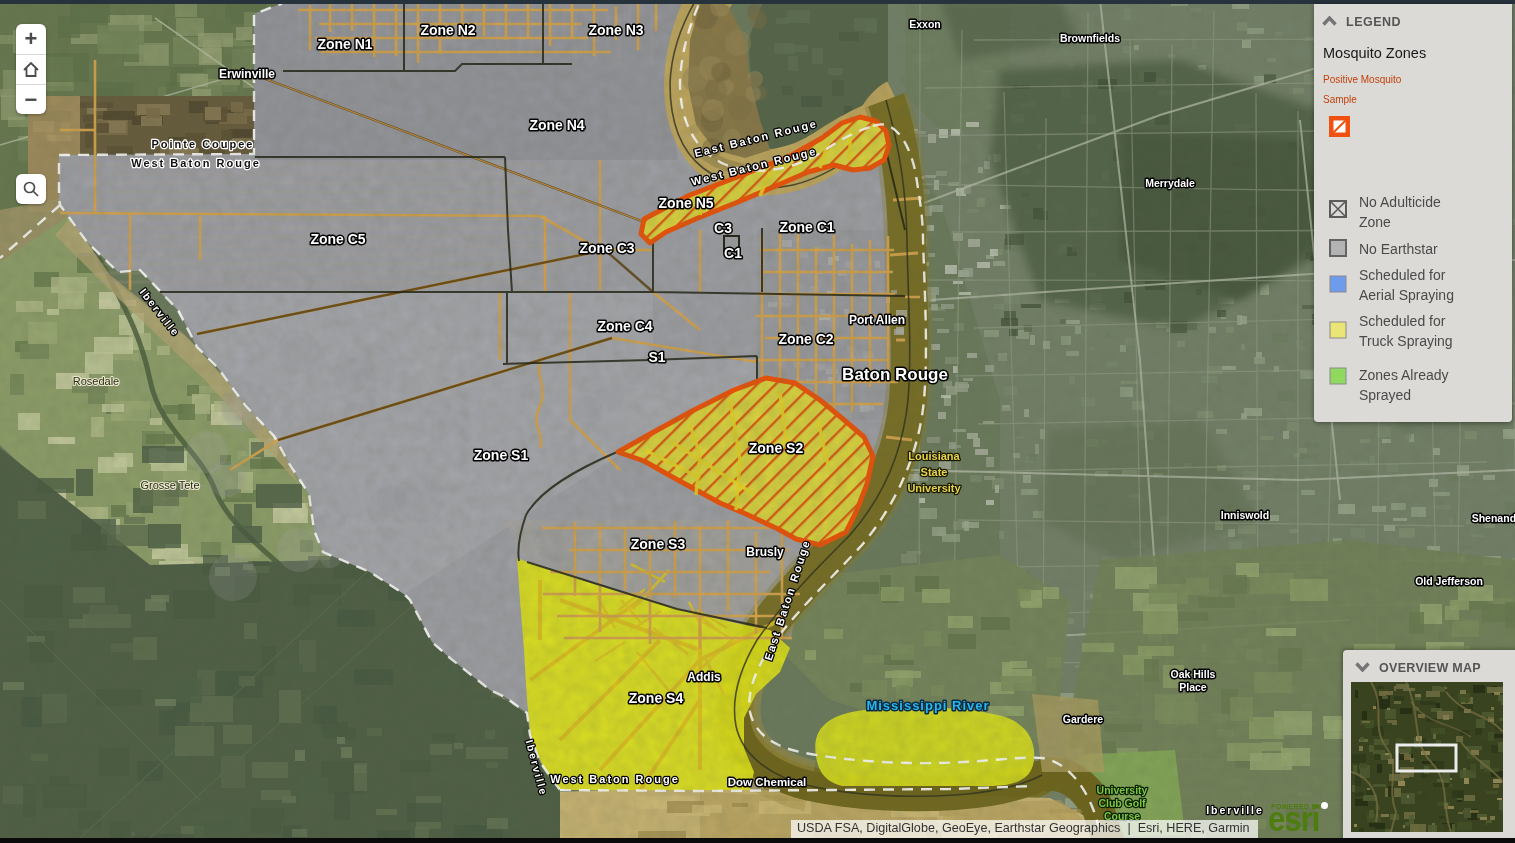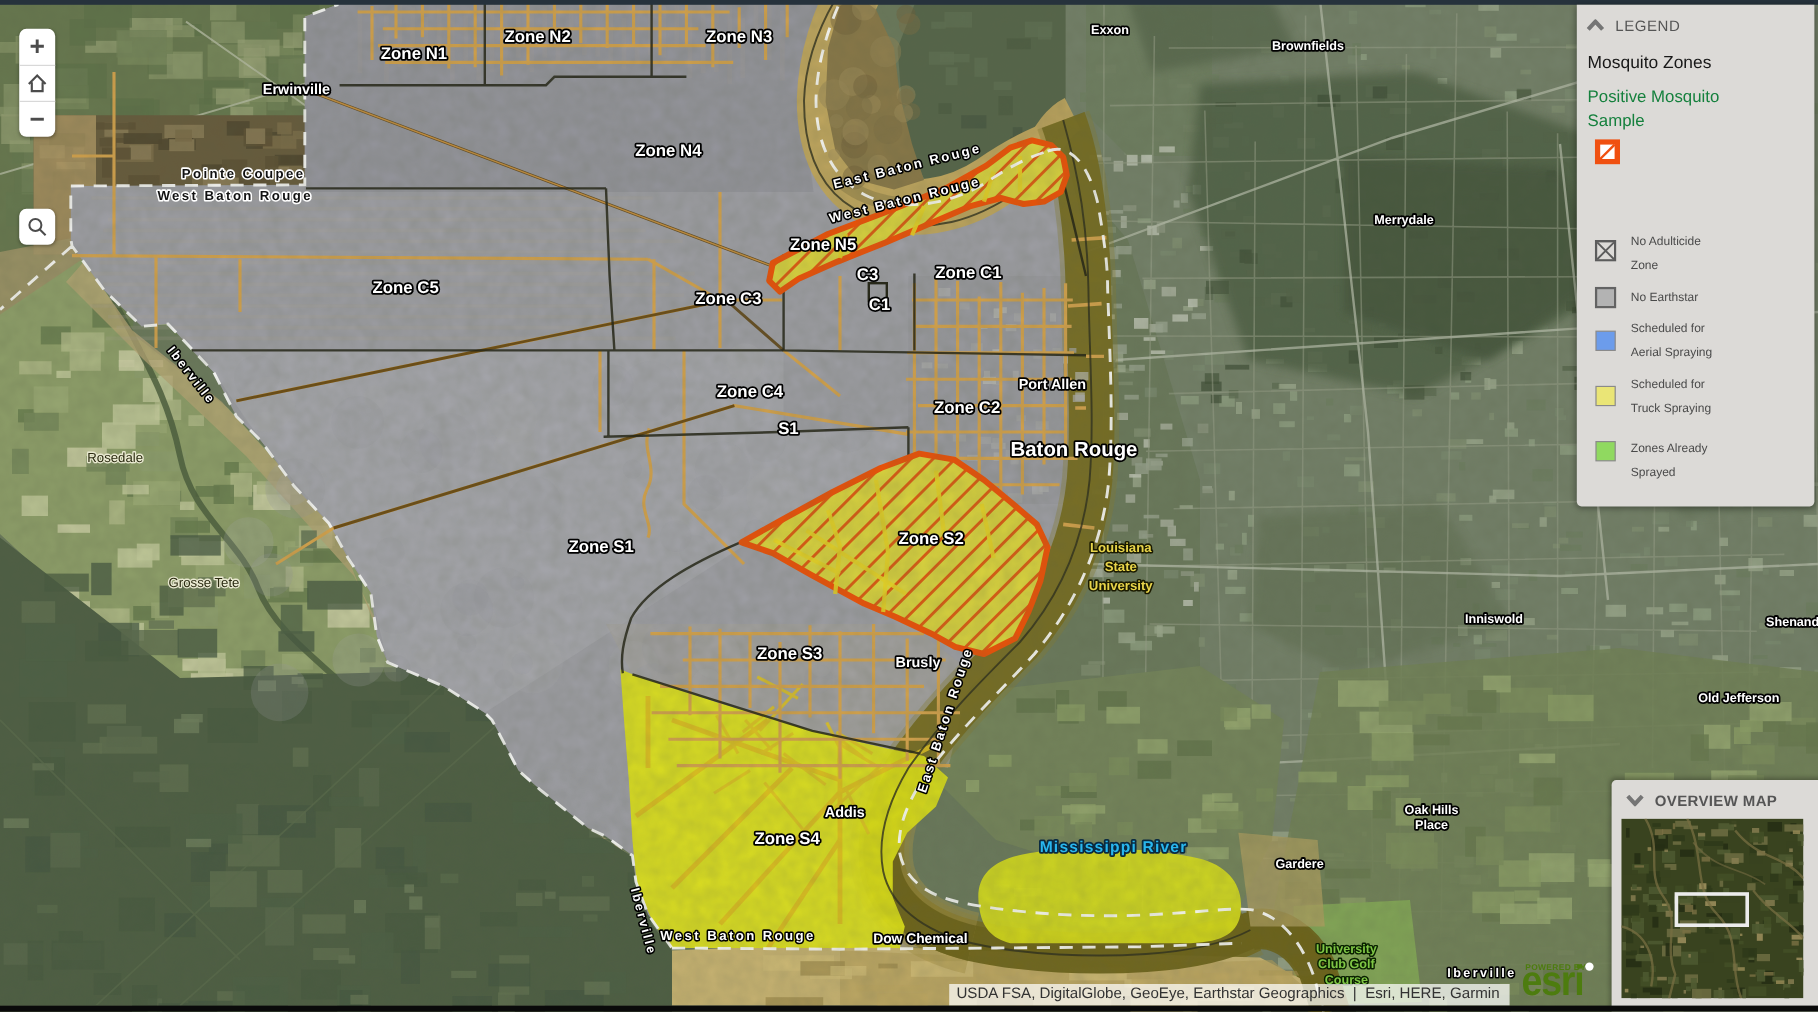--- a/index.html
+++ b/index.html
@@ -5,25 +5,25 @@
 #app{position:relative;width:1515px;height:843px}
 #mapc{position:absolute;left:0;top:0}
 #topbar{position:absolute;left:0;top:0;width:100%;height:4px;background:#26323c}
 #botbar{position:absolute;left:0;bottom:0;width:100%;height:5px;background:#0a0a0a}
 .btn{position:absolute;width:30px;background:#fff;border-radius:6px;box-shadow:0 1px 3px rgba(0,0,0,.35)}
 #zoomc{left:16px;top:24px;height:90px}
 #zoomc .zb{height:30px;display:flex;align-items:center;justify-content:center;color:#4c4c4c;font-size:22px;font-weight:bold}
 #zoomc .zb+.zb{border-top:1px solid #d8d8d8}
 #searchb{left:16px;top:174px;height:30px;display:flex;align-items:center;justify-content:center}
 #legend{position:absolute;left:1314px;top:4px;width:198px;height:418px;background:#dcdad7;border-radius:0 0 4px 4px;box-shadow:0 1px 5px rgba(0,0,0,.4);color:#4d4d4d}
-#legend .hdr{padding:11px 0 0 8px;font-size:12.5px;font-weight:normal;letter-spacing:.5px;color:#555}
+#legend .hdr{padding:11px 0 0 8px;font-size:12.5px;font-weight:bold;letter-spacing:.5px;color:#555}
 #legend .title{padding:14px 0 0 9px;font-size:14.5px;font-weight:normal;color:#181818}
-#legend .sub{padding:12px 14px 0 9px;font-size:14px;line-height:20px;color:#15803d}
+#legend .sub{padding:12px 14px 0 9px;font-size:10px;line-height:20px;color:#c2410c}
 .sw{position:absolute;left:15px}
-.item{position:absolute;left:45px;font-size:10px;line-height:20px;color:#4a4a4a}
+.item{position:absolute;left:45px;font-size:14px;line-height:20px;color:#4a4a4a}
 #ovp{position:absolute;left:1343px;top:650px;width:204px;height:193px;background:#dcdad7;border-radius:4px 0 0 0;box-shadow:-1px -1px 4px rgba(0,0,0,.3)}
 #ovp .hdr{padding:11px 0 0 12px;font-size:12.5px;font-weight:bold;color:#555;letter-spacing:.3px}
 #ovp .thumb{position:absolute;left:8px;top:32px;width:152px;height:150px;overflow:hidden}
 #attrib{position:absolute;left:791px;top:820px;width:467px;height:18px;background:rgba(255,255,255,.72);font-size:12.6px;color:#323232;padding:1px 12px 0 6px;white-space:nowrap;overflow:hidden}
 #esri{position:absolute;left:1266px;top:799px;width:70px;height:40px;color:#4d7c0f}
 #esri .pb{position:absolute;left:5px;top:4px;font-size:7px;font-weight:bold;letter-spacing:.3px;white-space:nowrap}
 #esri .dot{position:absolute;left:55px;top:3px;width:7px;height:7px;border-radius:50%;background:#fff}
 #esri .word{position:absolute;left:2px;top:0px;font-size:29px;font-weight:bold;letter-spacing:-1px;transform:scale(1.08,1.22);transform-origin:left top}
 </style></head>
 <body>

